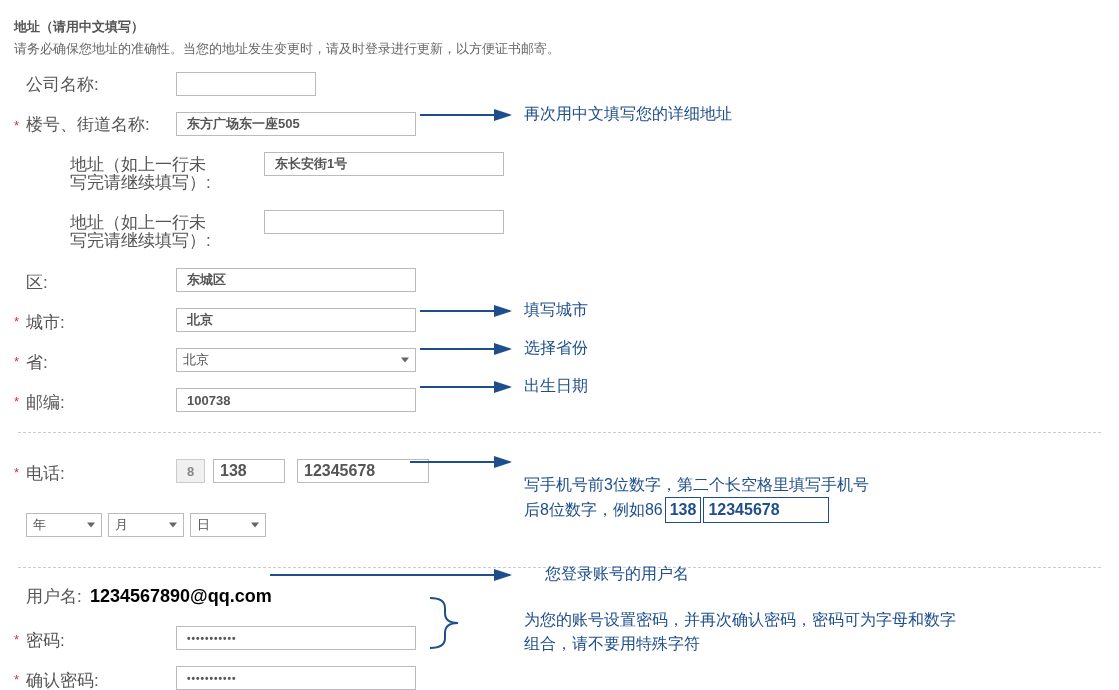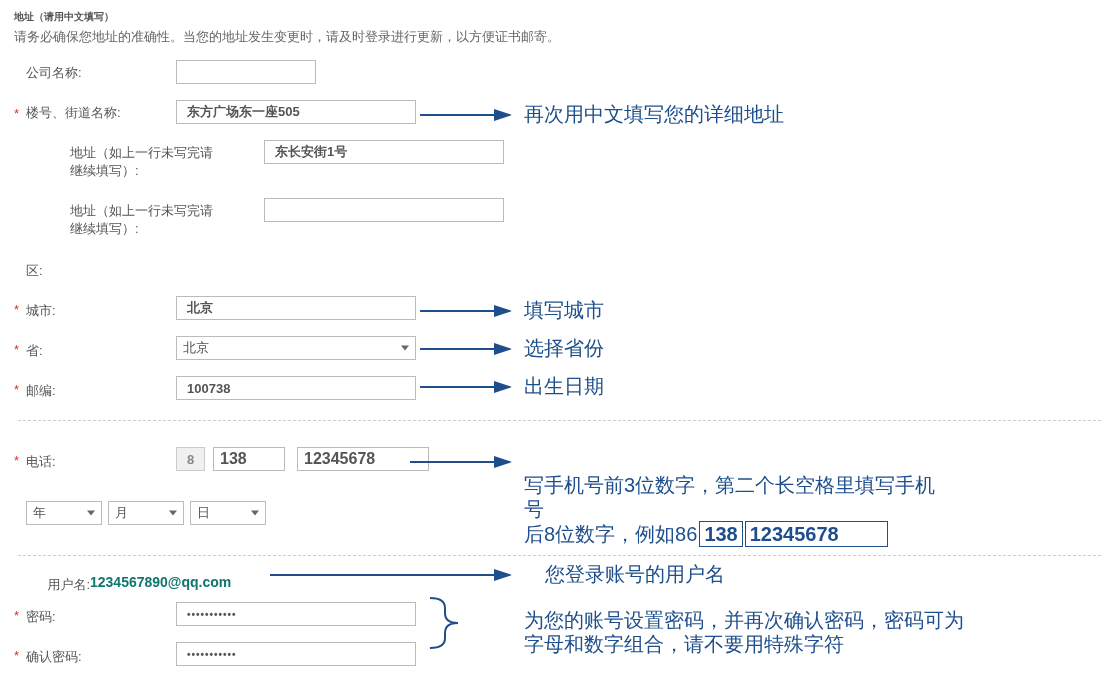--- a/index.html
+++ b/index.html
@@ -6,24 +6,24 @@
     body {
       font-family: "Microsoft YaHei", Arial, sans-serif;
       background: #fff;
       width: 1119px;
       height: 690px;
       position: relative;
       overflow: hidden;
     }
     .container { padding: 0 14px; position: relative; }
     .section-title {
-      font-size: 10px;
-      font-weight: bold;
-      color: #555;
-      margin-top: 10px;
+      font-size: 13px;
+      font-weight: bold;
+      color: #555;
+      margin-top: 18px;
     }
     .section-desc {
       font-size: 13px;
       color: #666;
       margin-top: 4px;
       margin-bottom: 14px;
     }
     .divider {
       border-top: 1px dashed #ccc;
       margin: 0 4px;
@@ -39,21 +39,21 @@
     .req {
       color: #d33;
       font-size: 13px;
       margin-right: 4px;
       width: 8px;
       flex-shrink: 0;
       line-height: 28px;
     }
     .req.hidden { visibility: hidden; }
     .label {
-      font-size: 13px;
+      font-size: 17px;
       color: #555;
       width: 150px;
       flex-shrink: 0;
       padding-top: 4px;
       line-height: 18px;
     }
     .label.narrow { padding-top: 6px; }
     .input {
       border: 1px solid #bbb;
       height: 24px;
@@ -92,30 +92,30 @@
     }
     .arrow {
       stroke: #1e4e8c;
       stroke-width: 2;
       fill: none;
     }
     .arrowhead { fill: #1e4e8c; }
     .annot {
       position: absolute;
       color: #1e4e8c;
-      font-size: 20px;
+      font-size: 16px;
       font-weight: 500;
       line-height: 24px;
     }
     .username {
       font-weight: bold;
       font-family: Arial;
-      color: #0f766e;
+      color: #000000;
       padding-top: 4px;
-      font-size: 14px;
+      font-size: 18px;
     }
     svg.overlay {
       position: absolute;
       top: 0; left: 0;
       width: 1119px;
       height: 690px;
       pointer-events: none;
     }
     .example-box {
       display: inline-block;
@@ -154,20 +154,21 @@
 
   <div class="field-row big-gap">
     <span class="req hidden">*</span>
     <span class="label">地址（如上一行未写完请继续填写）:</span>
     <input class="input" value="" style="">
   </div>
 
   <div class="field-row">
     <span class="req hidden">*</span>
     <span class="label narrow">区:</span>
+    <input class="input" value="东城区" style="">
   </div>
 
   <div class="field-row">
     <span class="req">*</span>
     <span class="label narrow">城市:</span>
     <input class="input" value="北京" style="">
   </div>
 
   <div class="field-row">
     <span class="req">*</span>
@@ -207,21 +208,21 @@
       <span class="caret"></span>
     </div>
     <div class="select date">
       <span>日</span>
       <span class="caret"></span>
     </div>
   </div>
 
   <div class="divider" style="margin-bottom:14px;"></div>
 
-  <div class="field-row" style="margin-bottom:4px;text-align:right;">
+  <div class="field-row" style="margin-bottom:16px;">
     <span class="req hidden">*</span>
     <span class="label narrow" style="width:64px;">用户名:</span>
     <span class="username">1234567890@qq.com</span>
   </div>
 
   <div class="field-row">
     <span class="req">*</span>
     <span class="label narrow">密码:</span>
     <input class="input" style="letter-spacing: 1px; font-size: 10px;" value="•••••••••••">
   </div>

